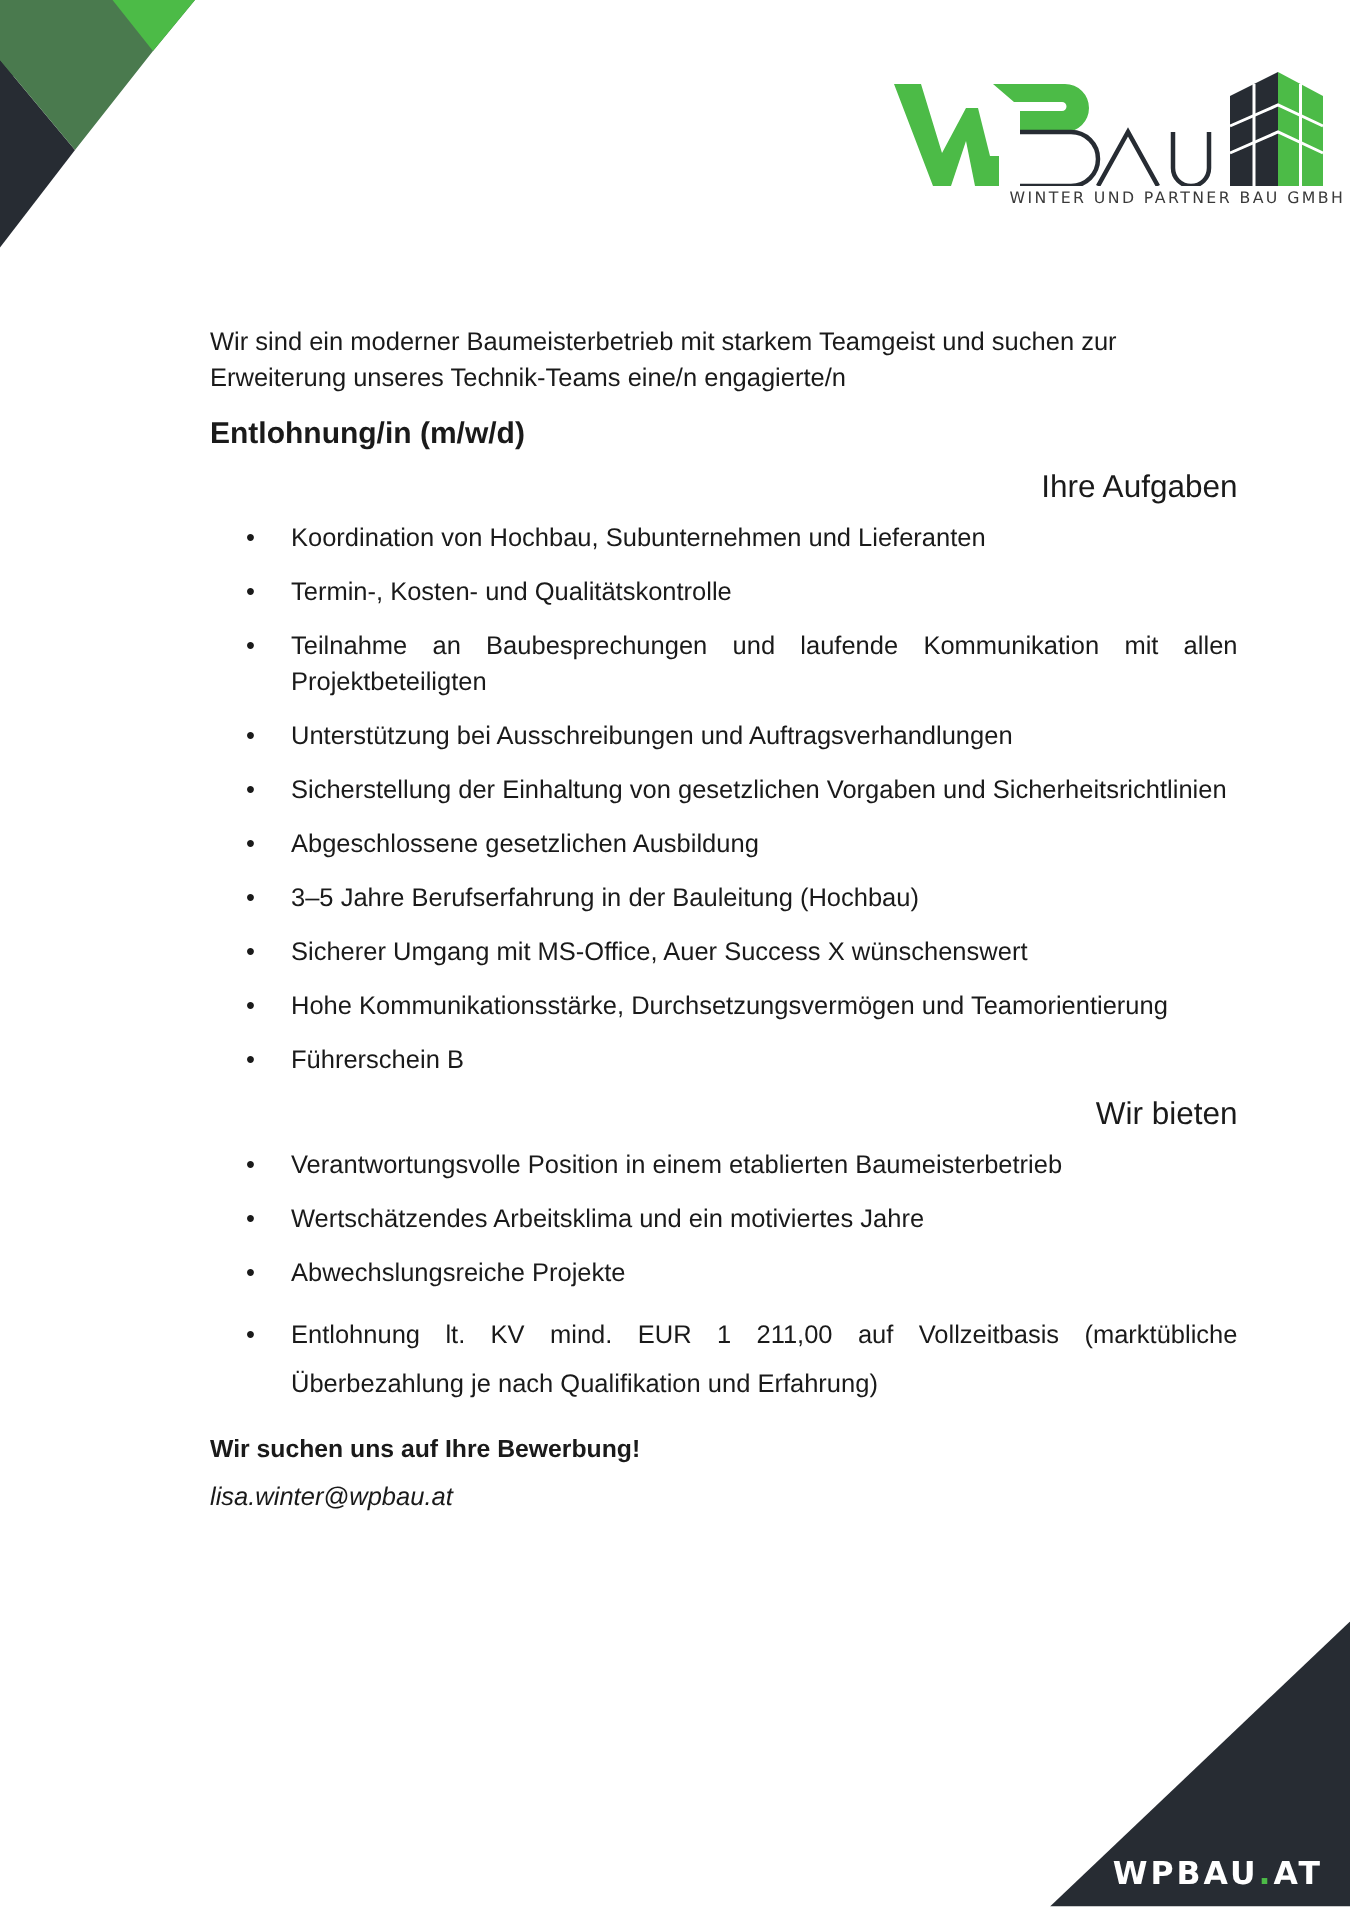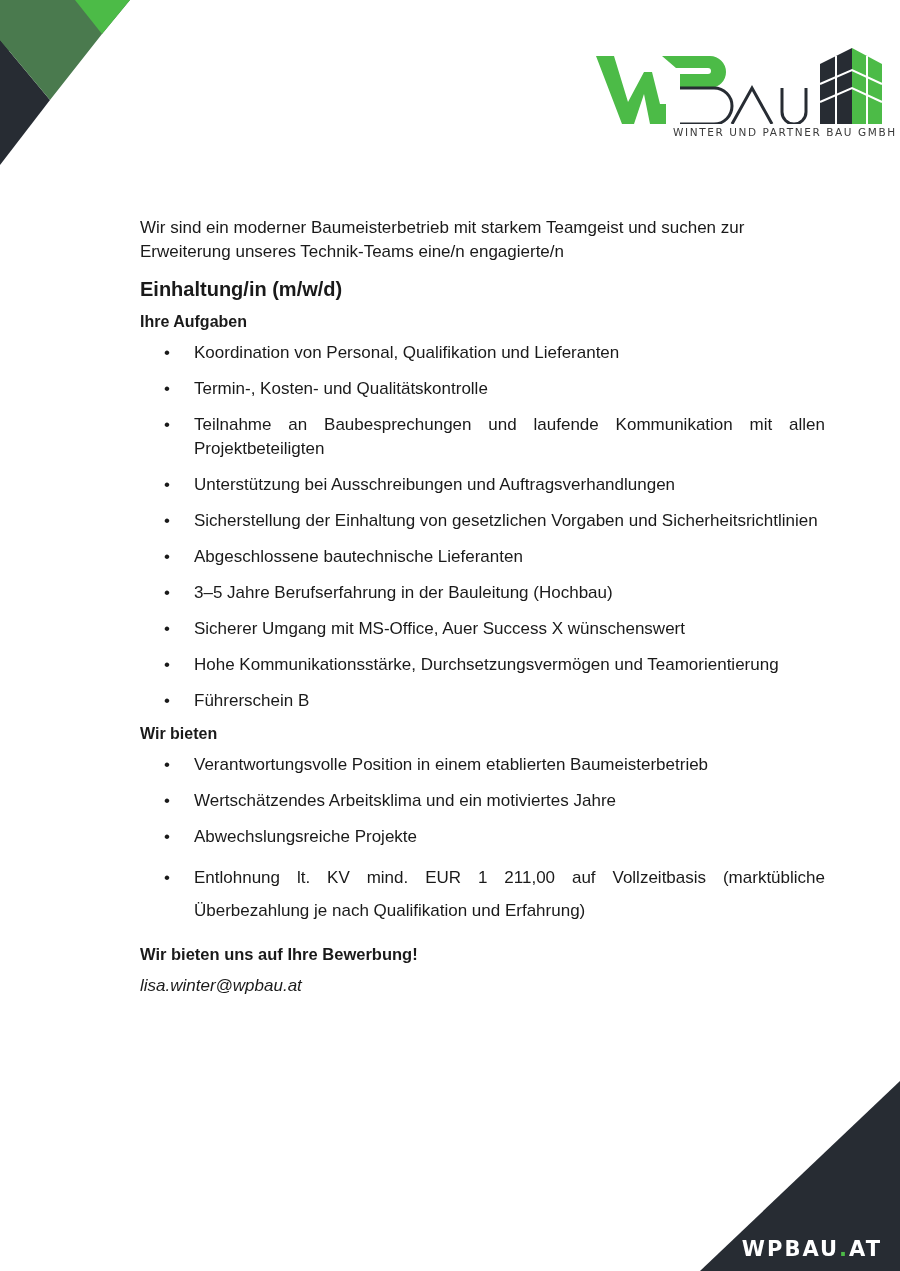--- a/index.html
+++ b/index.html
@@ -9,21 +9,21 @@
   .corner-br { position:absolute; right:0; bottom:0; width:210px; height:190px; }
   .site-url { position:absolute; right:18px; bottom:10px; color:#ffffff; font-weight:bold;
               font-size:21px; letter-spacing:2px; font-family:"DejaVu Sans", sans-serif; }
   .site-url .dot { color:#4cbb47; }
   .logo { position:absolute; left:592px; top:44px; width:295px; height:100px; }
   .logo-tag { position:absolute; left:629px; top:126px; font-size:10.5px; letter-spacing:1.6px;
               color:#3a3a3a; font-family:"DejaVu Sans", sans-serif; white-space:nowrap;margin-left:44px; }
   .content { position:absolute; left:108px; top:216px; width:685px;margin-left:32px; }
   .intro { font-size:17px; line-height:24px; margin:0 0 14px 0; }
   .title { font-size:20px; font-weight:bold; margin:0 0 12px 0; }
-  .section { font-size:16px; font-weight:bold; margin:0 0 10px 0; }
+  .section { font-size:21px; font-weight:normal; margin:0 0 10px 0;text-align:right; }
   ul { margin:0 0 8px 0; padding:0; list-style:none; }
   li { position:relative; padding-left:54px; font-size:17px; line-height:24px;
        margin-bottom:12px; text-align:justify; }
   li::before { content:"•"; position:absolute; left:24px; top:0; }
   li.tall { line-height:33px; }
   .closing { font-size:16.5px; font-weight:bold; margin:18px 0 12px 0; }
   .email { font-size:17px; font-style:italic; }
 </style>
 </head>
 <body>
@@ -52,47 +52,47 @@
     <line x1="244" y1="12" x2="244" y2="80" stroke="#fff" stroke-width="2"></line>
     <line x1="275" y1="12" x2="275" y2="80" stroke="#fff" stroke-width="2"></line>
     <polyline points="228,40 260,26 290,40" fill="none" stroke="#fff" stroke-width="2"></polyline>
     <polyline points="228,58 260,44 290,58" fill="none" stroke="#fff" stroke-width="2"></polyline>
   </svg>
 </div>
 <div class="logo-tag">WINTER UND PARTNER BAU GMBH</div>
 
 <div class="content">
   <p class="intro">Wir sind ein moderner Baumeisterbetrieb mit starkem Teamgeist und suchen zur Erweiterung unseres Technik-Teams eine/n engagierte/n</p>
-  <div class="title">Einhaltung/in (m/w/d)</div>
+  <div class="title">Entlohnung/in (m/w/d)</div>
 
   <div class="section">Ihre Aufgaben</div>
   <ul>
-    <li>Koordination von Personal, Qualifikation und Lieferanten</li>
+    <li>Koordination von Hochbau, Subunternehmen und Lieferanten</li>
     <li>Termin-, Kosten- und Qualitätskontrolle</li>
     <li>Teilnahme an Baubesprechungen und laufende Kommunikation mit allen Projektbeteiligten</li>
     <li>Unterstützung bei Ausschreibungen und Auftragsverhandlungen</li>
     <li>Sicherstellung der Einhaltung von gesetzlichen Vorgaben und Sicherheitsrichtlinien</li>
   </ul>
 
   <ul>
-    <li>Abgeschlossene bautechnische Lieferanten</li>
+    <li>Abgeschlossene gesetzlichen Ausbildung</li>
     <li>3–5 Jahre Berufserfahrung in der Bauleitung (Hochbau)</li>
     <li>Sicherer Umgang mit MS-Office, Auer Success X wünschenswert</li>
     <li>Hohe Kommunikationsstärke, Durchsetzungsvermögen und Teamorientierung</li>
     <li>Führerschein B</li>
   </ul>
 
   <div class="section">Wir bieten</div>
   <ul>
     <li>Verantwortungsvolle Position in einem etablierten Baumeisterbetrieb</li>
     <li>Wertschätzendes Arbeitsklima und ein motiviertes Jahre</li>
     <li>Abwechslungsreiche Projekte</li>
     <li class="tall">Entlohnung lt. KV mind. EUR 1 211,00 auf Vollzeitbasis (marktübliche Überbezahlung je nach Qualifikation und Erfahrung)</li>
   </ul>
 
-  <div class="closing">Wir bieten uns auf Ihre Bewerbung!</div>
+  <div class="closing">Wir suchen uns auf Ihre Bewerbung!</div>
   <div class="email">lisa.winter@wpbau.at</div>
 </div>
 
 <svg class="corner-br" viewBox="0 0 210 190">
   <polygon points="210,0 210,190 10,190" fill="#272c33"></polygon>
 </svg>
 <div class="site-url"><span>WPBAU</span><span class="dot">.</span><span>AT</span></div>
 
 </body></html>

